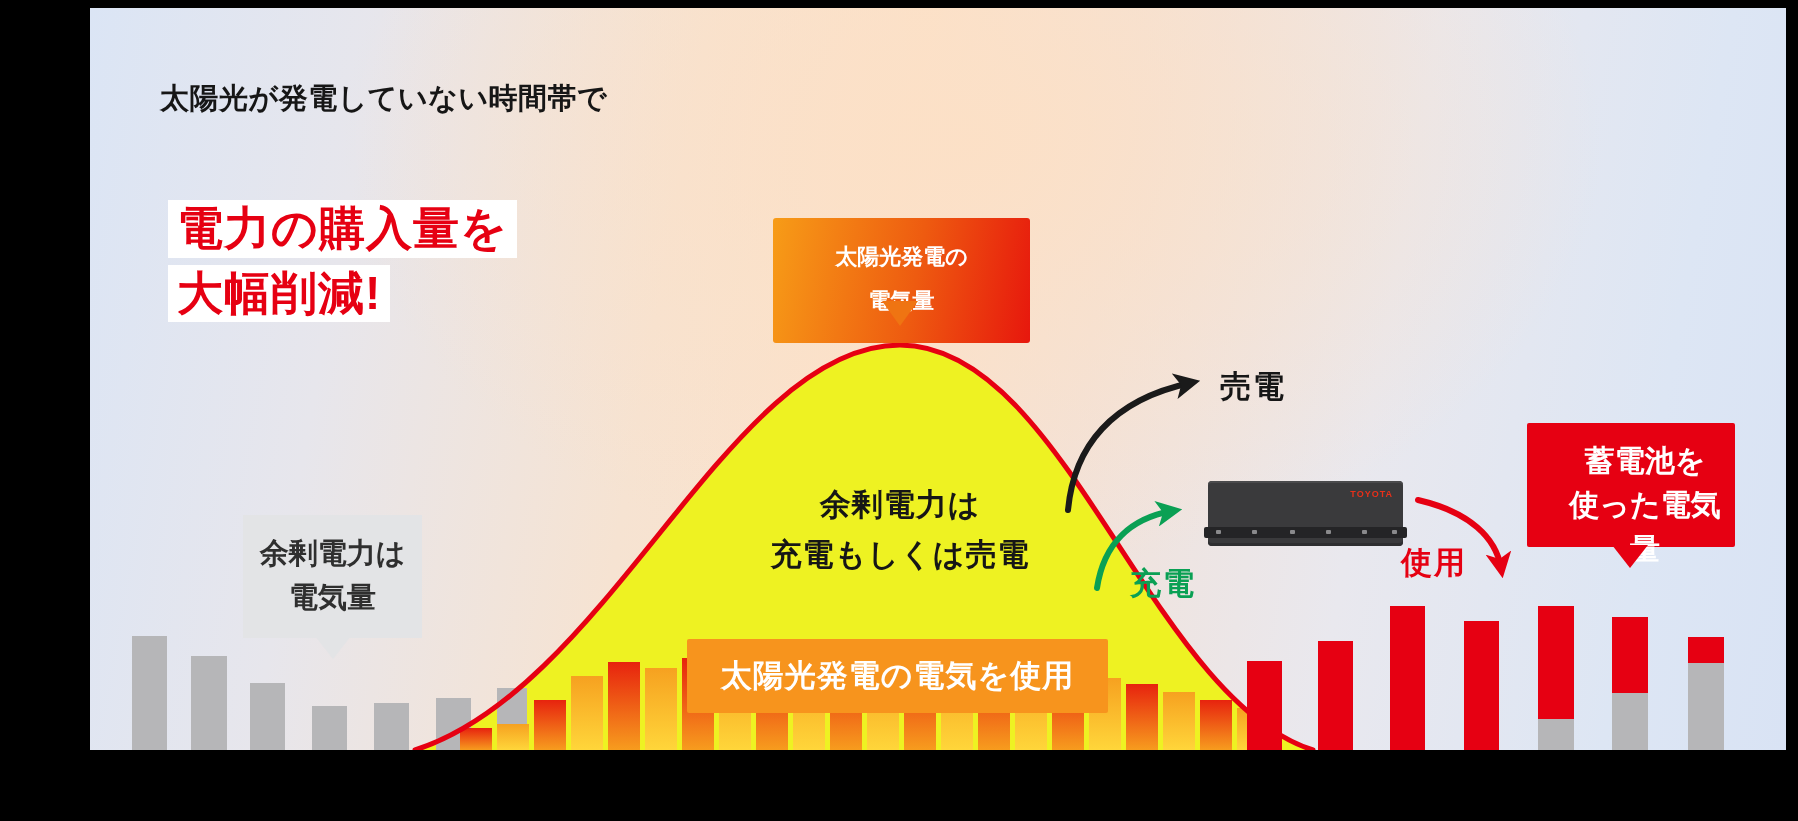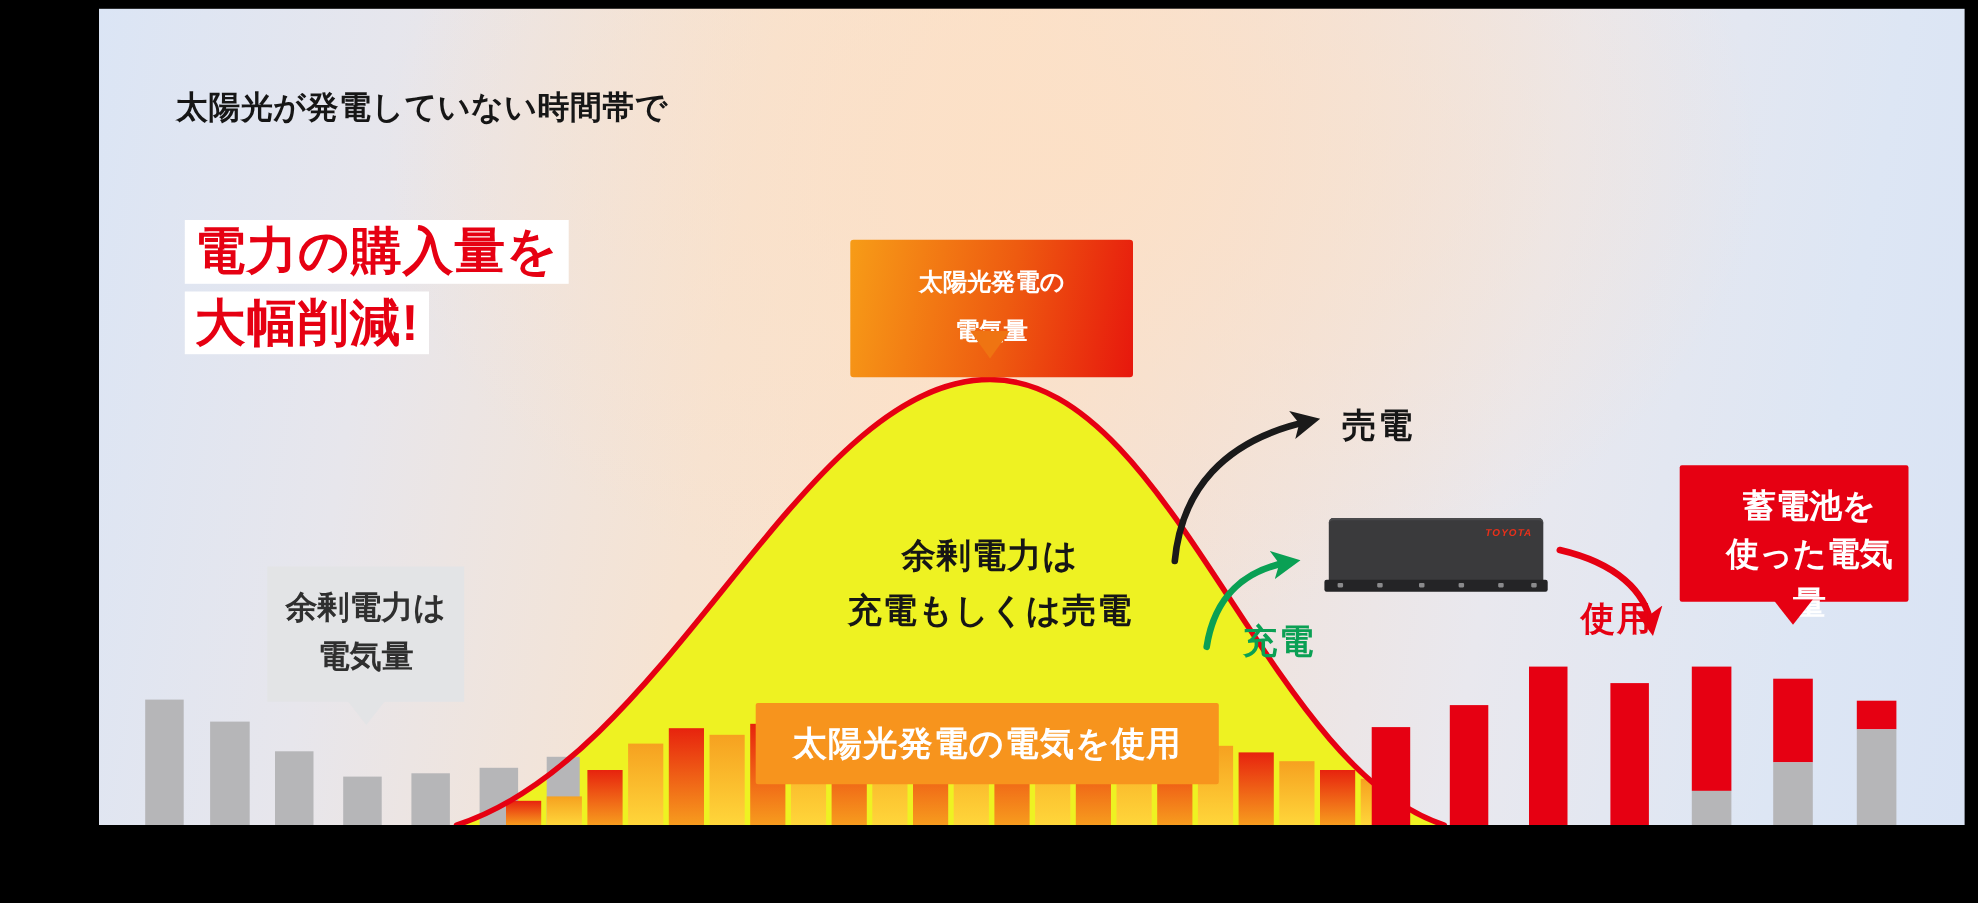--- a/index.html
+++ b/index.html
@@ -26,25 +26,25 @@
             color:#fff;font-size:30px;line-height:44px;padding-top:16px;box-sizing:border-box;padding-left:28px;}
   .ptr{position:absolute;width:0;height:0;border-left:18px solid transparent;border-right:18px solid transparent;}
   .ptr-solar{left:792px;top:293px;border-top:25px solid #ef7412;}
   .ptr-purchase{left:225px;top:628px;border-top:23px solid #e3e4e6;}
   .ptr-battery{left:1522px;top:537px;border-top:23px solid #e60012;}
   .center-text{left:610px;top:472px;width:400px;text-align:center;font-size:31px;line-height:50px;
                font-weight:600;color:#161616;letter-spacing:1px;}
   .lbl{font-size:31px;font-weight:bold;letter-spacing:2px;}
   .lbl-sell{left:1130px;top:358px;color:#161616;}
   .lbl-charge{left:1040px;top:555px;color:#0aa054;}
-  .lbl-use{left:1311px;top:534px;color:#e60012;margin-left:36px;}
+  .lbl-use{left:1311px;top:534px;color:#e60012;}
   .banner{position:absolute;left:597px;top:631px;width:421px;height:74px;background:#f7941d;border-radius:2px;
           display:flex;align-items:center;justify-content:center;color:#fff;font-size:31px;font-weight:600;letter-spacing:1px;}
-  .battery{position:absolute;left:1118px;top:463px;width:195px;height:65px;background:#3a3a3c;border-radius:4px;
-           box-shadow:inset 0 2px 0 #4a4a4c, inset 0 -3px 0 #2e2e30;font-style:italic;}
+  .battery{position:absolute;left:1118px;top:473px;width:195px;height:65px;background:#3a3a3c;border-radius:4px;
+           box-shadow:inset 0 2px 0 #4a4a4c, inset 0 -3px 0 #2e2e30;}
   .battery .brand{position:absolute;right:10px;top:8px;font-size:9px;font-weight:bold;color:#e8301a;letter-spacing:1px;}
   .battery-rail{position:absolute;left:1114px;top:519px;width:203px;height:11px;background:#242426;border-radius:2px;}
   .battery-rail i{position:absolute;top:3px;width:5px;height:4px;background:#8a8a8c;border-radius:1px;}
 </style>
 </head>
 <body>
 
 <div class="frame">
   <div class="canvas">
 

